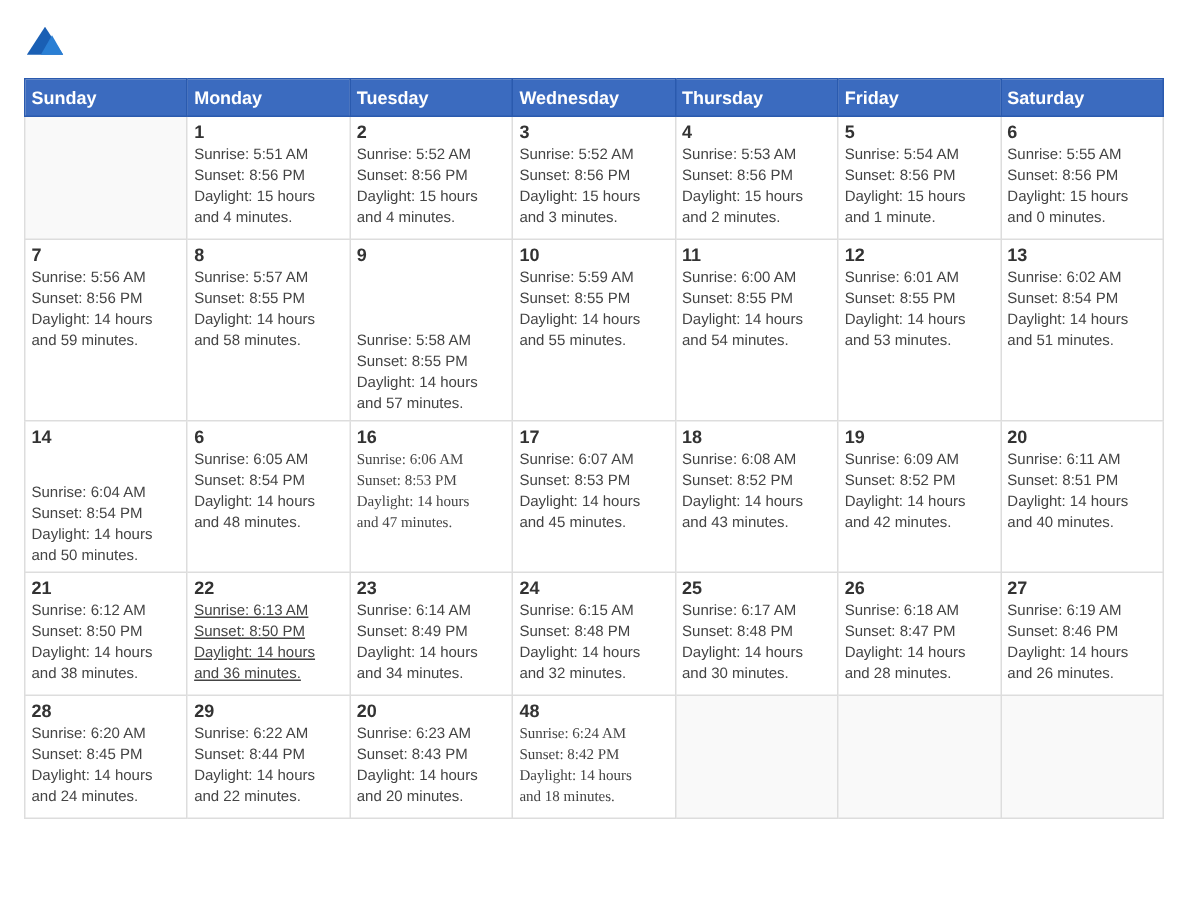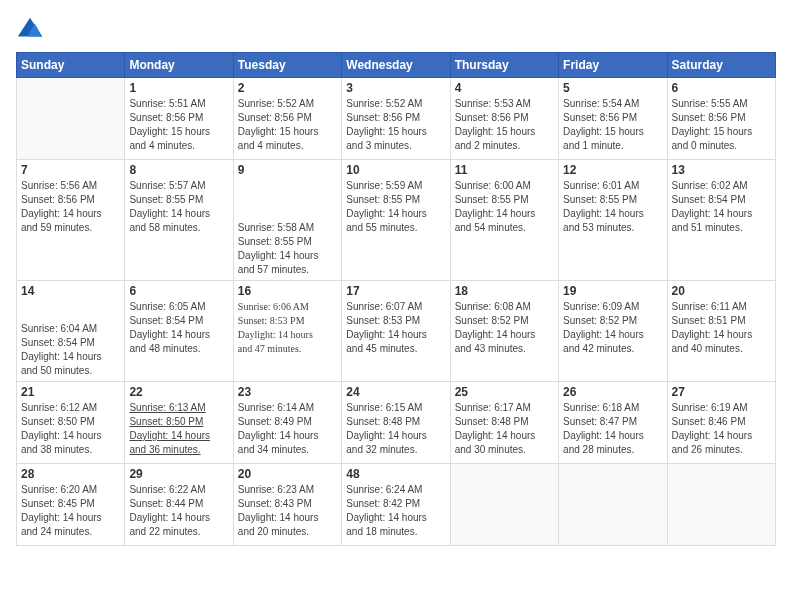--- a/index.html
+++ b/index.html
@@ -344,21 +344,21 @@
           </td>
           <td>
             <span class="day-number">20</span>
             <div class="day-info" style="white-space: pre-line;">Sunrise: 6:23 AM
 Sunset: 8:43 PM
 Daylight: 14 hours
 and 20 minutes.</div>
           </td>
           <td>
             <span class="day-number">48</span>
-            <div class="day-info" style="white-space: pre-line;">Sunrise: 6:24 AM
+            <div class="day-info" style="white-space: pre-line; font-family: Liberation Serif, serif;">Sunrise: 6:24 AM
 Sunset: 8:42 PM
 Daylight: 14 hours
 and 18 minutes.</div>
           </td>
           <td class="empty"></td>
           <td class="empty"></td>
           <td class="empty"></td>
         </tr>
       </tbody>
   </table>

